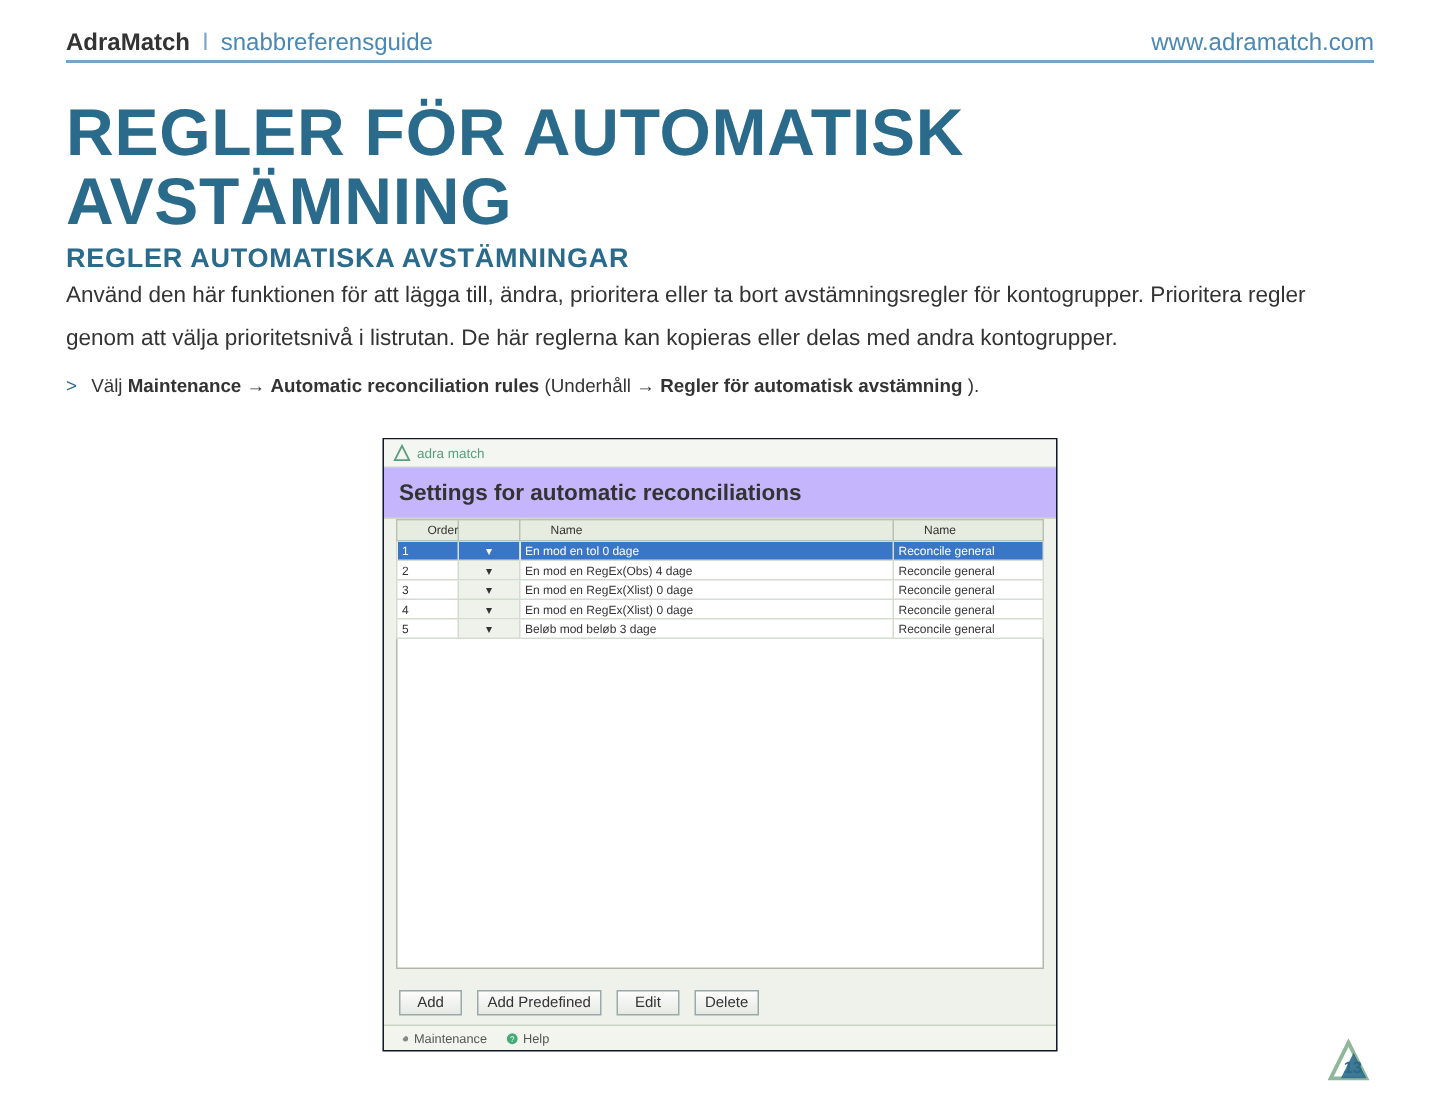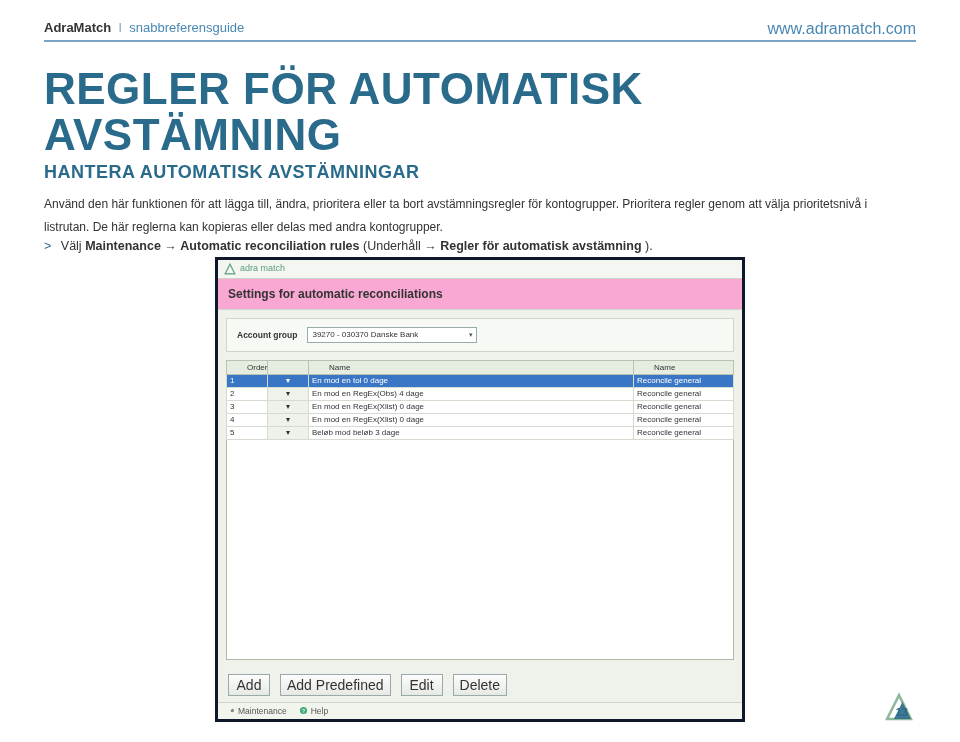--- a/index.html
+++ b/index.html
@@ -5,60 +5,60 @@
   * { box-sizing: border-box; margin: 0; padding: 0; }
   body {
     width: 960px;
     height: 742px;
     background: #fff;
     font-family: Arial, Helvetica, sans-serif;
     position: relative;
     padding: 24px 44px 20px 44px;
     color: #333;
   }
-  .header-left { position: absolute; top: 20px; left: 44px; font-size: 13px; }
+  .header-left { position: absolute; top: 20px; left: 44px; font-size: 16px; }
   .header-left .brand { font-weight: bold; color: #333; }
   .header-left .sep { color: #7aa4c5; margin: 0 4px; }
   .header-left .sub { color: #4a88b3; }
   .header-right { position: absolute; top: 20px; right: 44px; font-size: 16px; color: #4a88b3; }
   .rule { position: absolute; top: 40px; left: 44px; right: 44px; height: 2px; background: #7aa4c5; }
 
   h1 { color: #2a6a8a; font-size: 44px; font-weight: 800; letter-spacing: 0.5px; margin-top: 42px; line-height: 1.05; }
   h2 { color: #2a6a8a; font-size: 18px; font-weight: 700; letter-spacing: 0.5px; margin-top: 4px; }
 
-  .body-text { font-size: 12px; line-height: 1.9; margin-top: 10px; color: #333; max-width: 860px; }
-  .step { font-size: 12.5px; }
+  .body-text { font-size: 15px; line-height: 1.9; color: #333; max-width: 860px; }
+  .step { font-size: 12.5px; margin-top: 10px; }
   .step .gt { color: #2a6a8a; margin-right: 6px; }
   .step .bold { font-weight: bold; }
 
   
   .app-window {
-    width: 530px;
-    margin: 4px auto 0 auto;
-    border: 3px solid #0f172a;
+    width: 450px;
+    margin: 28px auto 0 auto;
+    border: 1px solid #0f172a;
     background: #eef2ea;
     font-family: Tahoma, Verdana, sans-serif;
     font-size: 9px;
     color: #333;
   }
   .app-titlebar {
     display: flex; align-items: center; gap: 4px;
     padding: 3px 6px;
     border-bottom: 1px solid #ccd4c8;
     background: #f4f6f1;
   }
   .logo-glyph { width: 12px; height: 12px; }
   .logo-text { color: #5a9f7c; font-size: 9px; line-height: 1; }
   .window-sub {
     padding: 8px 10px;
     font-weight: bold;
-    font-size: 12px;
+    font-size: 15px;
     color: #333;
     border-bottom: 1px solid #d0d8cc;
-    background: #f9a8d4;
+    background: #c4b5fd;
   }
   .panel { margin: 8px; border: 1px solid #cfd6c8; background: #f7f9f5; }
   .acct-row { display: flex; align-items: center; gap: 10px; padding: 8px 10px; }
   .acct-label { font-weight: bold; font-size: 8.5px; }
   .acct-dd {
     width: 170px; height: 16px; border: 1px solid #9aa; background: #fff;
     font-size: 8px; display: flex; align-items: center; justify-content: space-between;
     padding: 0 4px;
   }
   .dd-caret { font-size: 7px; color: #555; }
@@ -80,21 +80,21 @@
   .col-btn { width: 14px; text-align: center; background: #eef2ea; }
   .col-name { }
   .col-type { width: 100px; }
   .row-sel td { background: #3a76c6; color: #fff; }
   .row-sel td.col-btn { background: #3a76c6; }
   .grid-body { height: 220px; background: #fff; border: 1px solid #b0b8aa; border-top: none; }
 
   .btn-row { display: flex; gap: 10px; padding: 6px 10px; }
   .btn {
     border: 1px solid #9aa; background: linear-gradient(#fdfdfd,#e6e9e3);
-    font-size: 14px; padding: 2px 6px; min-width: 42px; text-align: center;
+    font-size: 10px; padding: 2px 6px; min-width: 42px; text-align: center;
   }
   .statusbar {
     border-top: 1px solid #ccd4c8; background: #f2f5ee;
     display: flex; align-items: center; gap: 12px;
     padding: 3px 8px; font-size: 8.5px; color: #555;
   }
   .status-item { display: flex; align-items: center; gap: 3px; }
   .mini-icon { width: 9px; height: 9px; }
 
   .corner-logo { position: absolute; right: 44px; bottom: 18px; width: 34px; height: 34px; }
@@ -105,21 +105,21 @@
 
 <div class="header-left">
   <span class="brand">AdraMatch</span>
   <span class="sep">l</span>
   <span class="sub">snabbreferensguide</span>
 </div>
 <div class="header-right">www.adramatch.com</div>
 <div class="rule"></div>
 
 <h1>REGLER FÖR AUTOMATISK AVSTÄMNING</h1>
-<h2>HANTERA AUTOMATISK AVSTÄMNINGAR</h2>
+<h2>REGLER AUTOMATISKA AVSTÄMNINGAR</h2>
 
 <p class="body-text">Använd den här funktionen för att lägga till, ändra, prioritera eller ta bort avstämningsregler för kontogrupper. Prioritera regler genom att välja prioritetsnivå i listrutan. De här reglerna kan kopieras eller delas med andra kontogrupper.</p>
 
 <p class="step">
   <span class="gt">&gt;</span>
   <span>Välj </span>
   <span class="bold">Maintenance</span>
   <span> → </span>
   <span class="bold">Automatic reconciliation rules</span>
   <span> (Underhåll</span>
@@ -130,29 +130,20 @@
 
 <div class="app-window">
   <div class="app-titlebar">
     <svg class="logo-glyph" viewBox="0 0 20 20">
       <path d="M2 18 L10 2 L18 18 Z" fill="none" stroke="#5a9f7c" stroke-width="2"></path>
     </svg>
     <div class="logo-text"><span>adra match</span></div>
   </div>
   <div class="window-sub">Settings for automatic reconciliations</div>
 
-  <div class="panel">
-    <div class="acct-row">
-      <span class="acct-label">Account group</span>
-      <div class="acct-dd">
-        <span>39270 - 030370 Danske Bank</span>
-        <span class="dd-caret">▾</span>
-      </div>
-    </div>
-  </div>
 
   <div class="grid-wrap">
     <table class="grid">
       <thead>
         <tr>
           <th class="col-order">Order</th>
           <th class="col-btn"></th>
           <th class="col-name">Name</th>
           <th class="col-type">Name</th>
         </tr>

